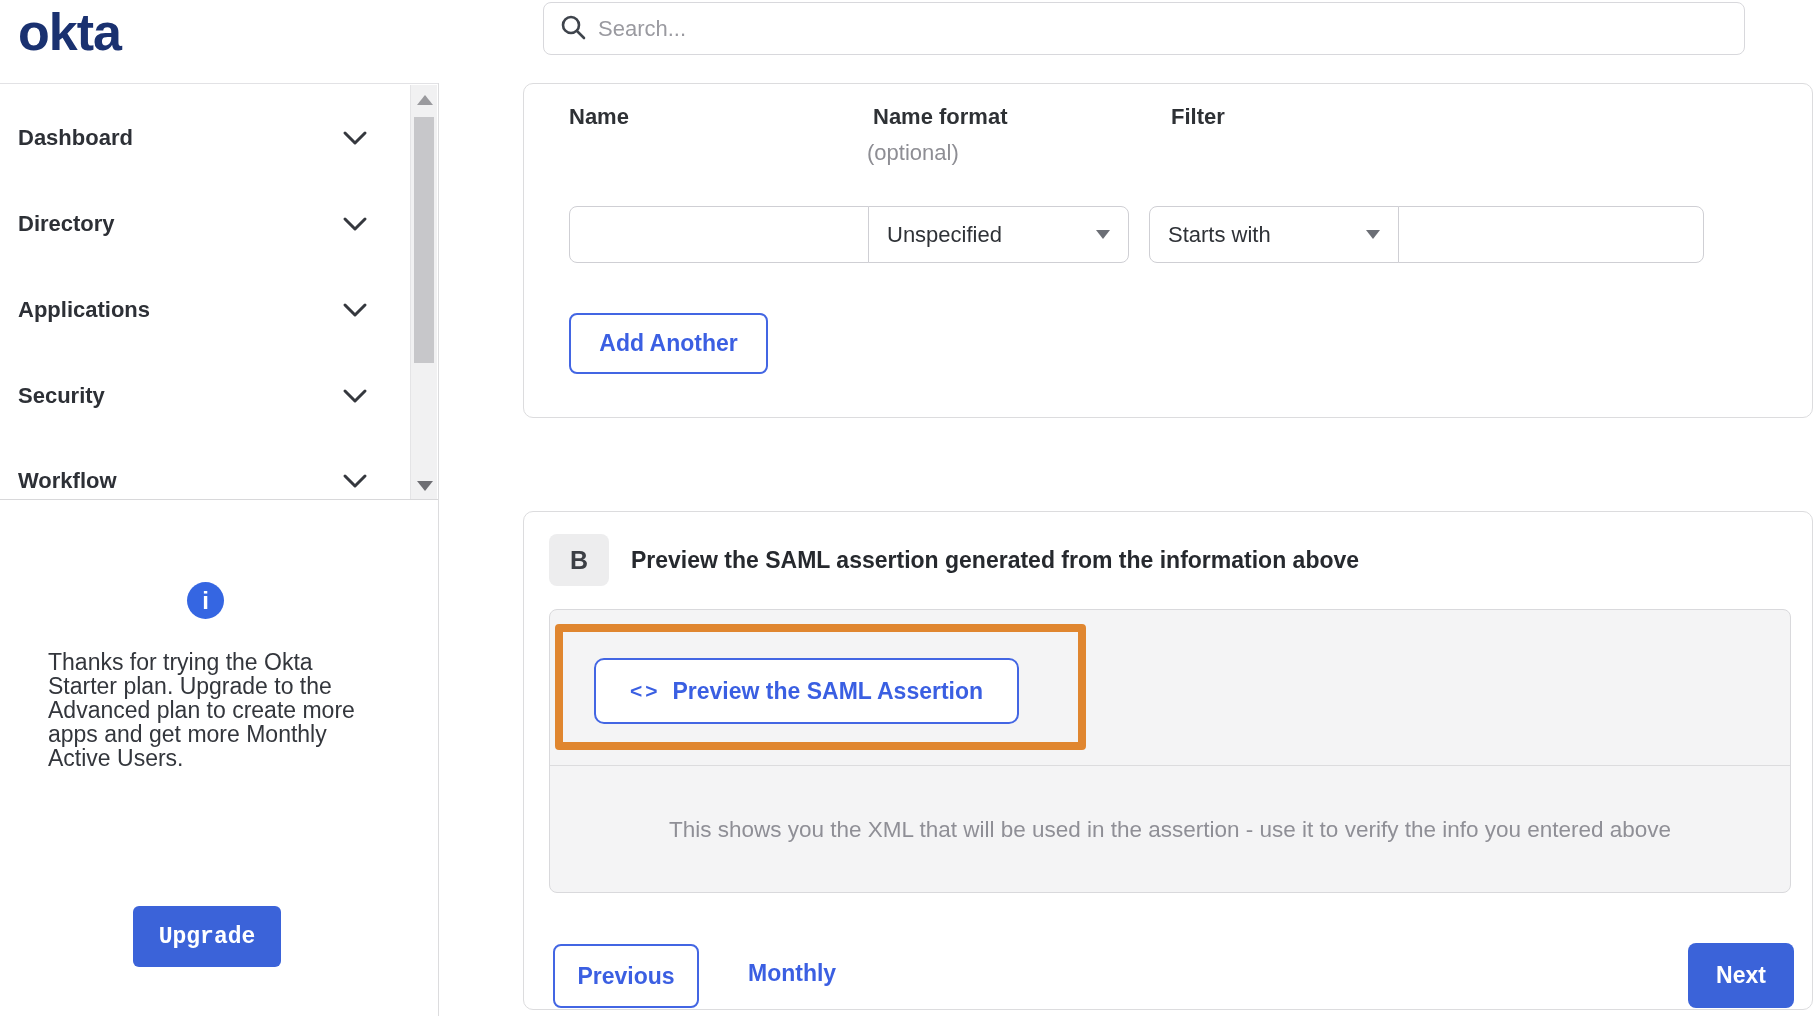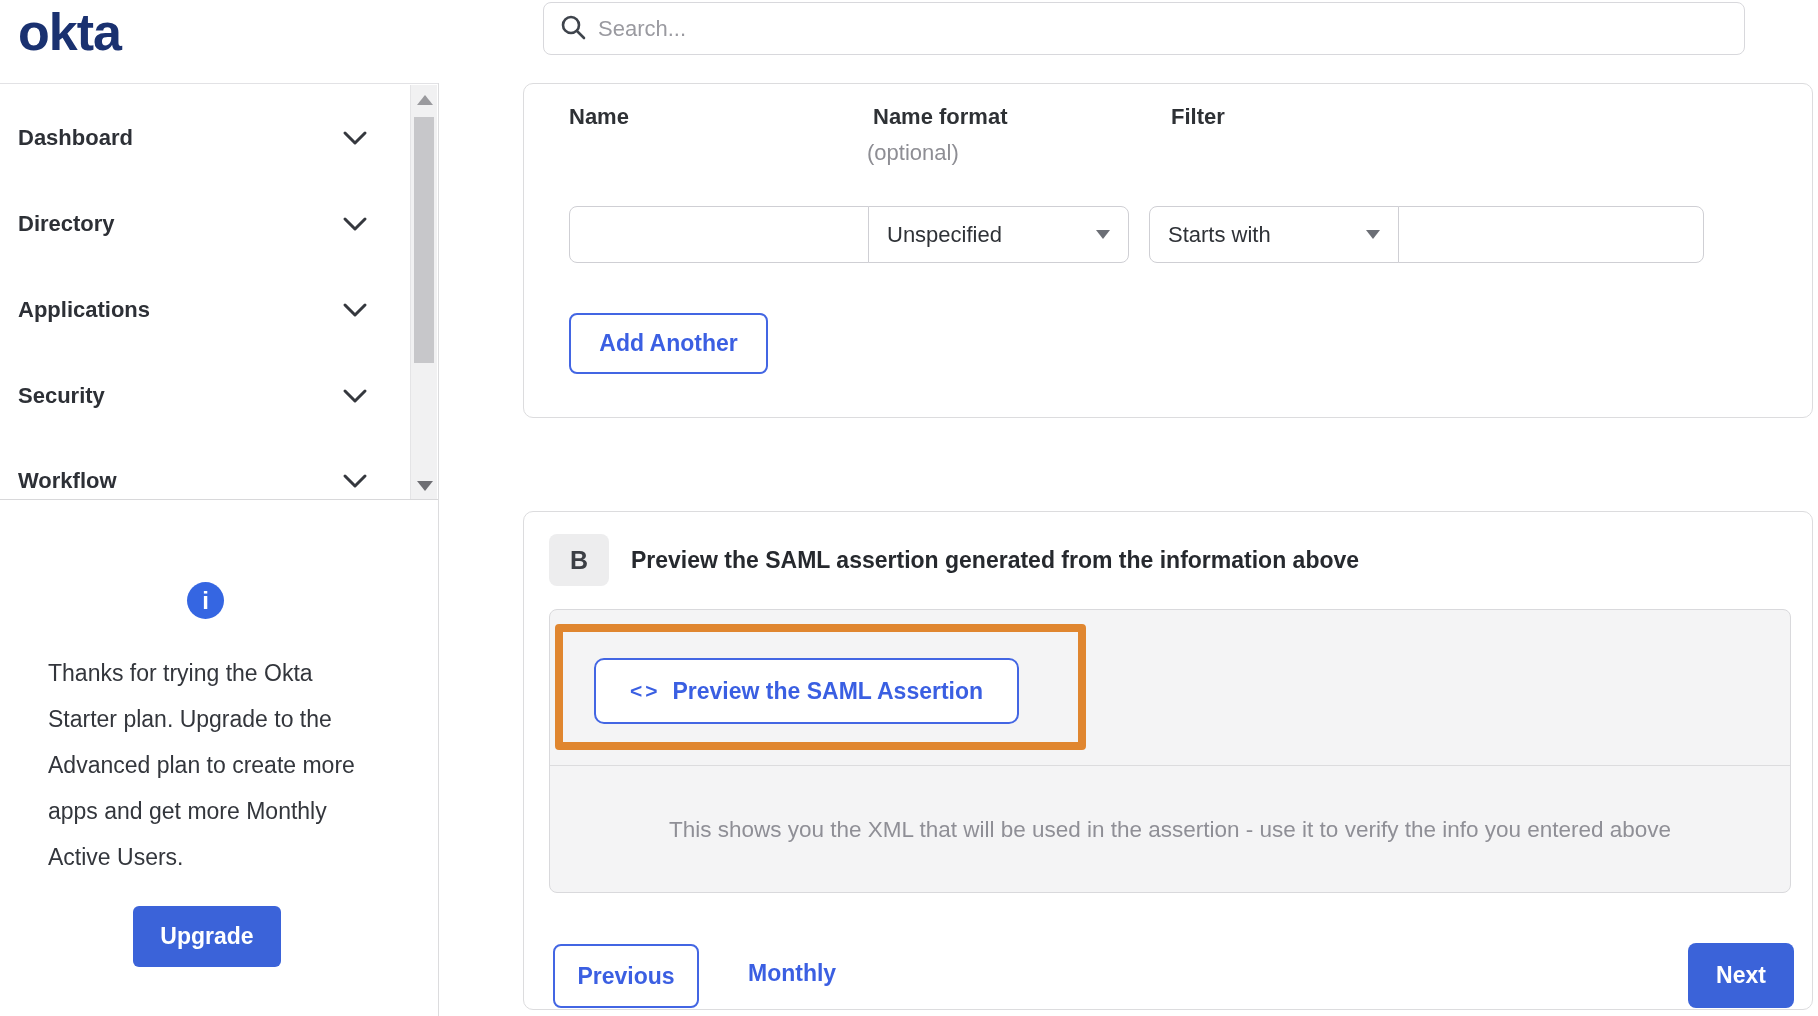--- a/index.html
+++ b/index.html
@@ -33,24 +33,24 @@
           border-bottom:10px solid #9a9a9e; }
   .sb-thumb { position:absolute; left:3px; top:32px; width:20px; height:246px; background:#c7c7ca; }
   .sb-down { position:absolute; left:6px; bottom:8px; width:0; height:0;
           border-left:8px solid transparent; border-right:8px solid transparent;
           border-top:10px solid #6e6e73; }
 
   .info-icon { position:absolute; left:187px; top:582px; width:37px; height:37px;
           border-radius:50%; background:#3566e2; color:#fff; font-size:24px; font-weight:700;
           display:flex; align-items:center; justify-content:center; }
   .notice-text { position:absolute; left:48px; top:650px; width:334px;
-          font-size:23px; line-height:46px; color:#33363c; }
+          font-size:23px; line-height:24px; color:#33363c; }
   .upgrade-btn { position:absolute; left:133px; top:906px; width:148px; height:61px;
           background:#3b63d9; border:none; border-radius:6px; color:#fff;
-          font-size:23px; font-weight:700; font-family:Liberation Sans, sans-serif; cursor:pointer; }
+          font-size:23px; font-weight:700; font-family:Liberation Mono, monospace; cursor:pointer; }
 
   
   .card { position:absolute; left:523px; width:1290px; background:#fff;
           border:1px solid #dcdcde; border-radius:10px; }
   .card-1 { top:83px; height:335px; }
   .card-2 { top:511px; height:499px; }
 
   .col-label { position:absolute; font-size:22px; font-weight:700; color:#2e3135; }
   .col-sublabel { position:absolute; font-size:22px; color:#8e8e94; }
 

